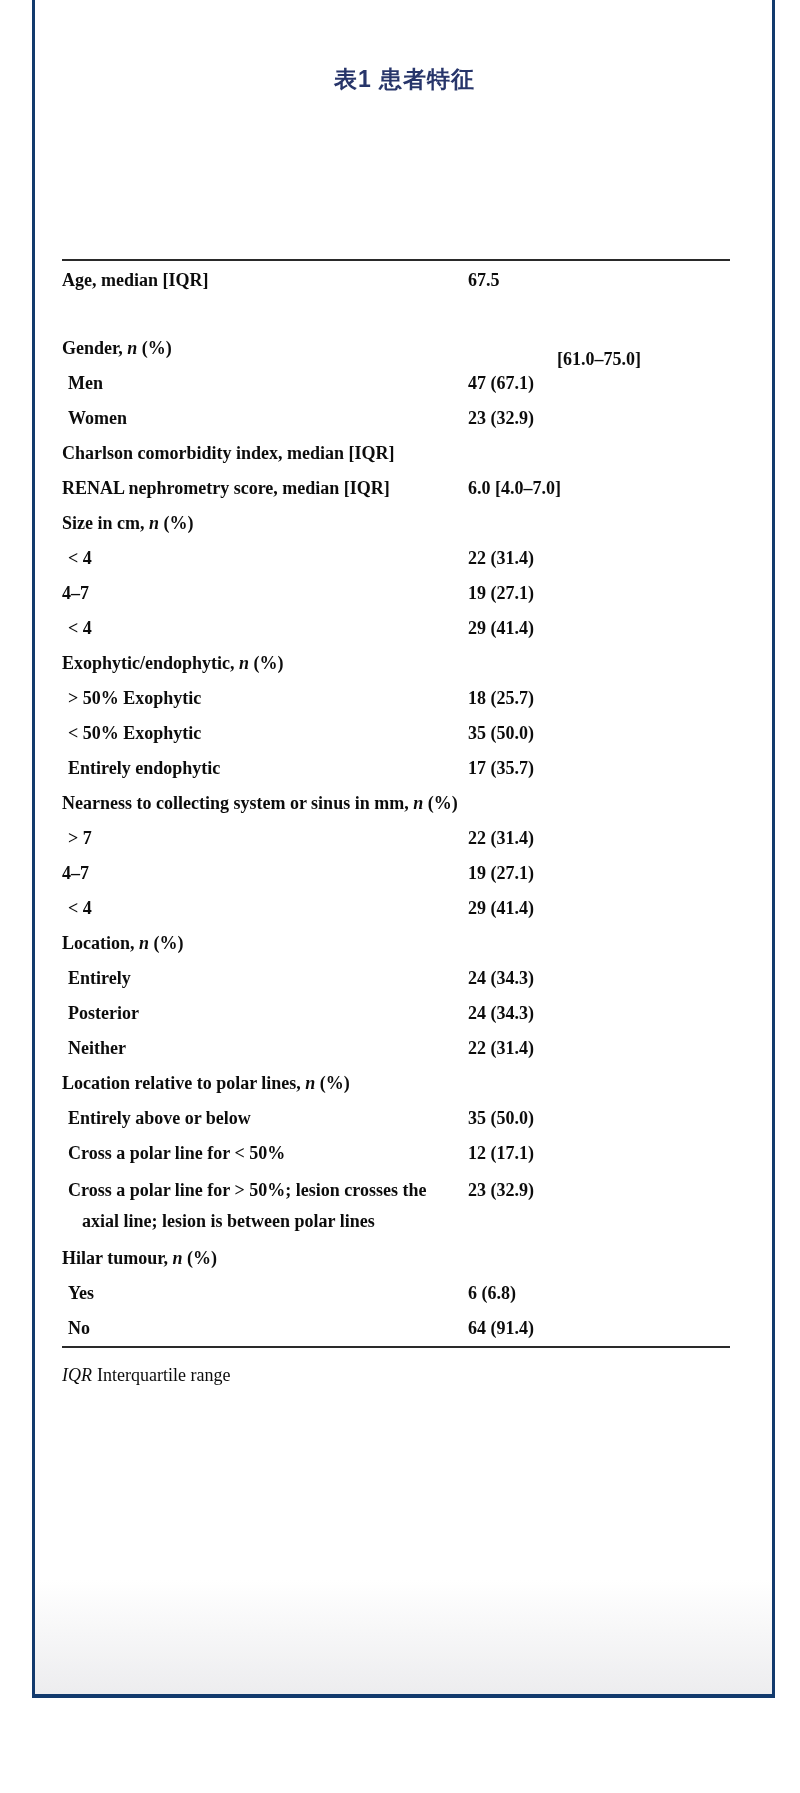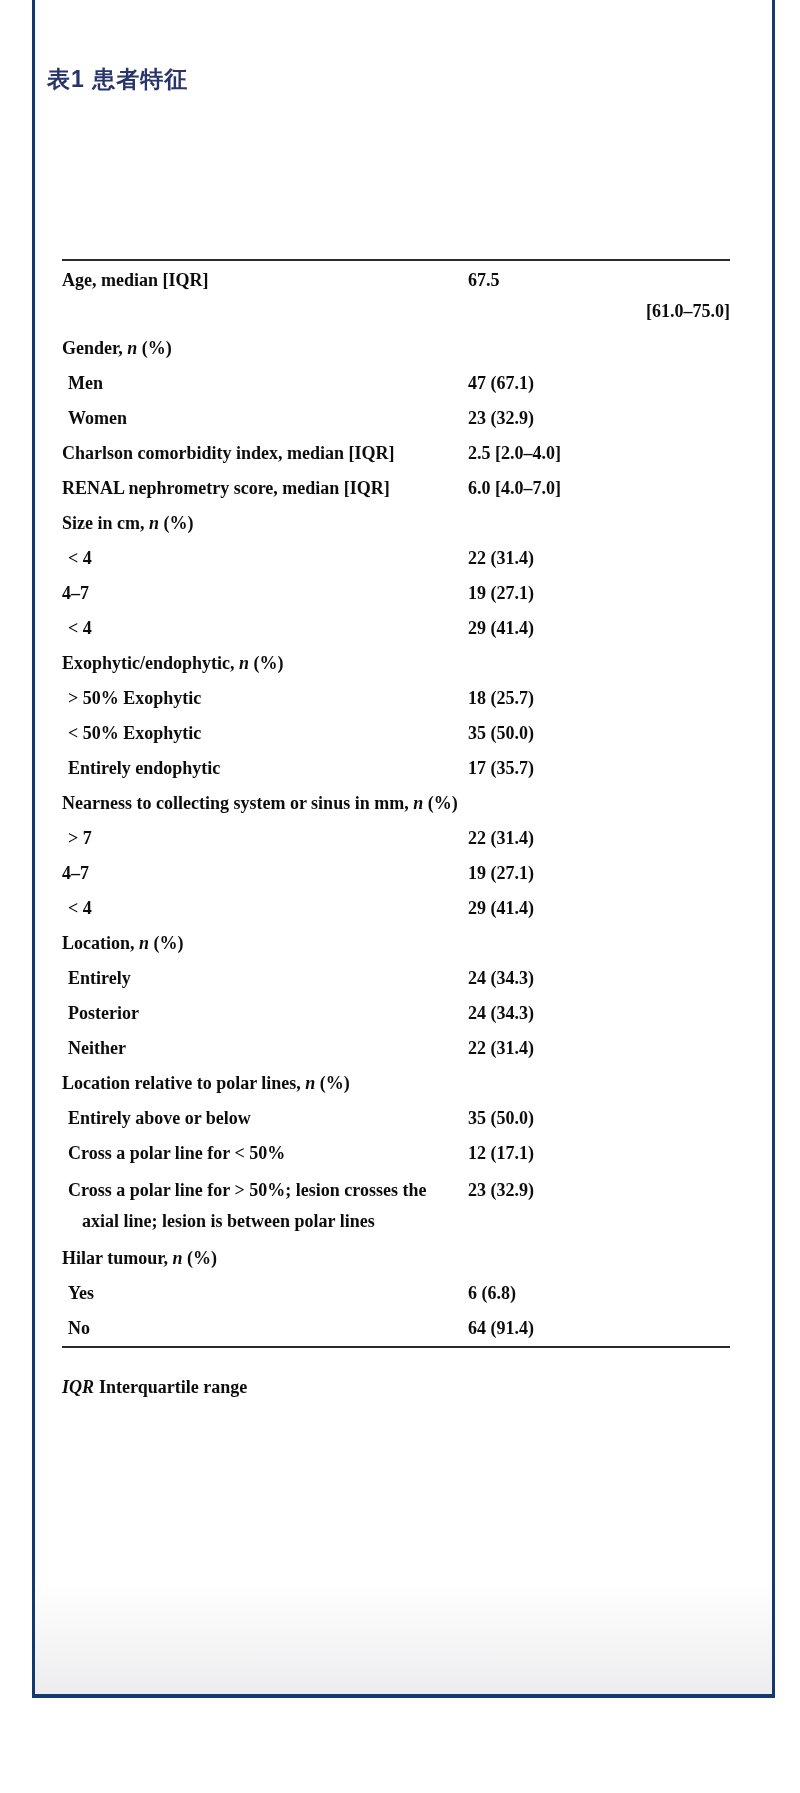--- a/index.html
+++ b/index.html
@@ -15,22 +15,22 @@
     left: 32px; top: 0;
     width: 743px; height: 1698px;
     box-sizing: border-box;
     border: 3px solid #123a6d;
     border-top: none;
     border-bottom-width: 4px;
     background: linear-gradient(to bottom, #ffffff 0px, #ffffff 1580px, #ededef 1692px);
   }
   .page-title {
     position: absolute;
-    top: 64px; left: 12px; width: 100%;
-    text-align: left;
+    top: 64px; left: 1px; width: 100%;
+    text-align: center;
     font-family: "Liberation Sans", "DejaVu Sans", sans-serif;
     font-weight: bold;
     font-size: 23px;
     color: #27356a;
     letter-spacing: 1px;
   }
   .table-wrap {
     position: absolute;
     left: 27px; top: 259px;
     width: 668px;
@@ -44,26 +44,26 @@
   .lbl { white-space: nowrap; }
   .lbl.ind { padding-left: 6px; }
   .lbl2 { display: block; margin-left: 14px; }
   .val {
     position: absolute;
     left: 406px; top: 0;
     width: 262px;
     line-height: inherit;
   }
   .row.tall .val { top: 4px; }
-  .val2 { display: block; text-align: right; }
+  .val2 { display: block; text-align: center; margin-top: 48px; }
   .footnote {
-    margin-top: 28px;
+    margin-top: 16px;
     line-height: 22px;
     font-size: 18px;
-    font-weight: bold;
+    font-weight: normal;
     color: #0c0c0c;
   }
   .footnote i { margin-right: 5px; }
 </style>
 </head>
 <body>
 
 <div class="panel">
   <div class="page-title">表1 患者特征</div>
 
@@ -80,21 +80,20 @@
         <div class="row">
           <div class="lbl ind"><span>Men</span></div>
           <div class="val">47 (67.1)</div>
         </div>
         <div class="row">
           <div class="lbl ind"><span>Women</span></div>
           <div class="val">23 (32.9)</div>
         </div>
         <div class="row">
           <div class="lbl"><span>Charlson comorbidity index, median [IQR]</span></div>
-          <div class="val">2.5 [2.0–4.0]</div>
         </div>
         <div class="row">
           <div class="lbl"><span>RENAL nephrometry score, median [IQR]</span></div>
           <div class="val">6.0 [4.0–7.0]</div>
         </div>
         <div class="row">
           <div class="lbl"><span>Size in cm, </span><i>n</i><span> (%)</span></div>
         </div>
         <div class="row">
           <div class="lbl ind"><span>&lt; 4</span></div>

